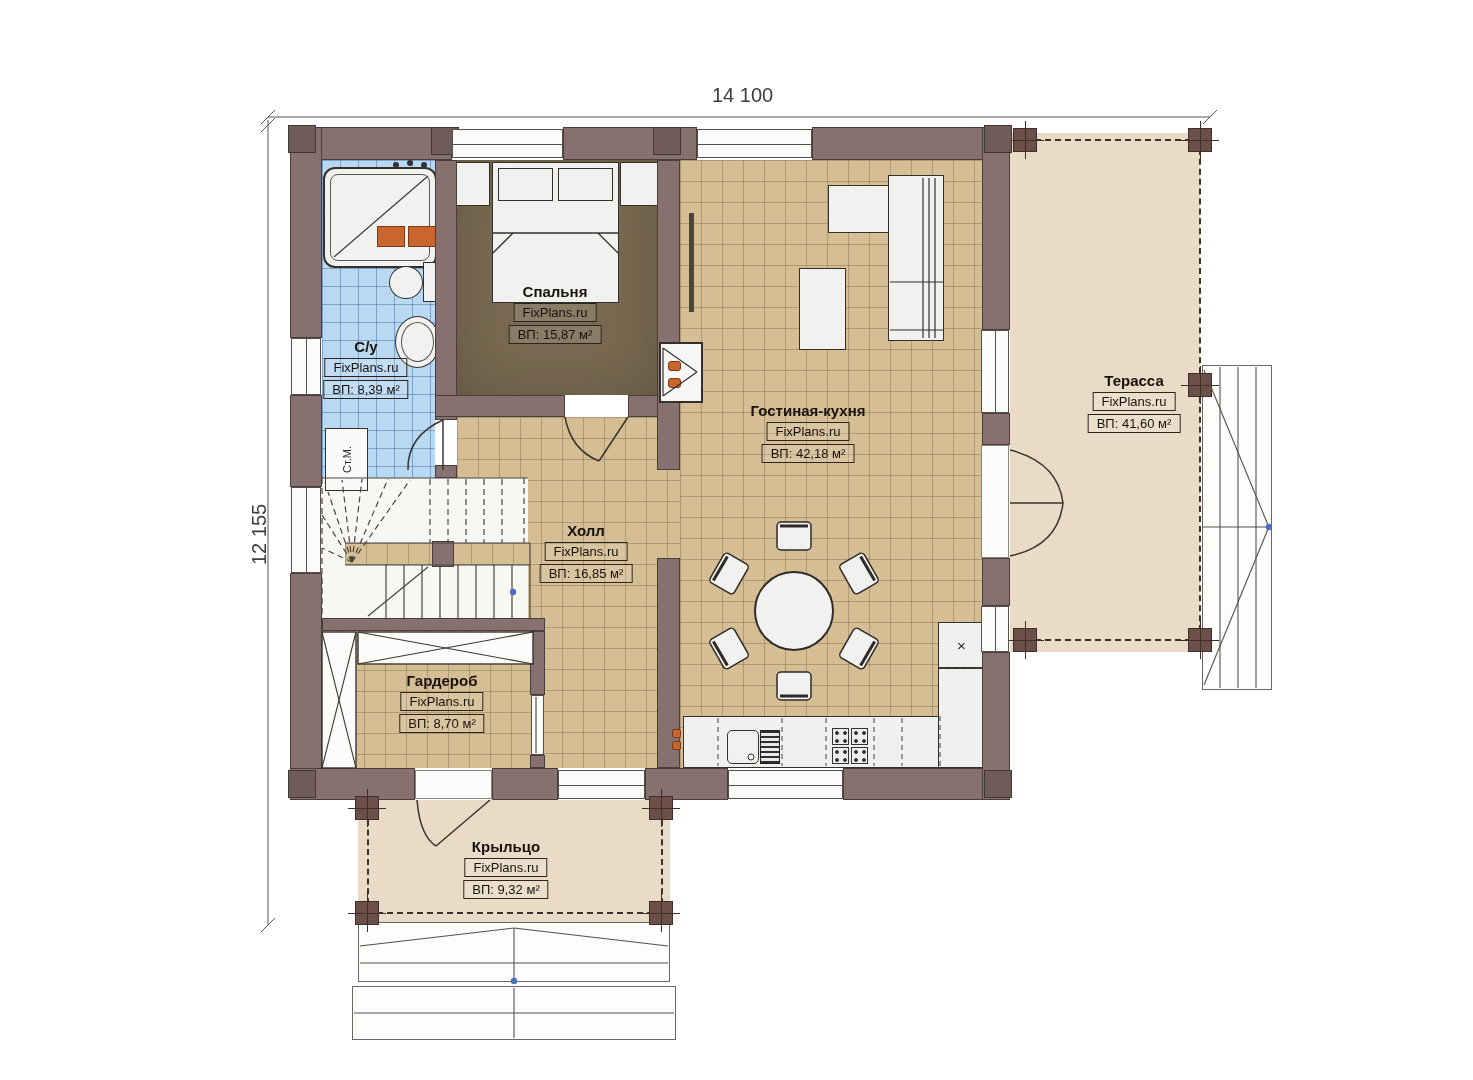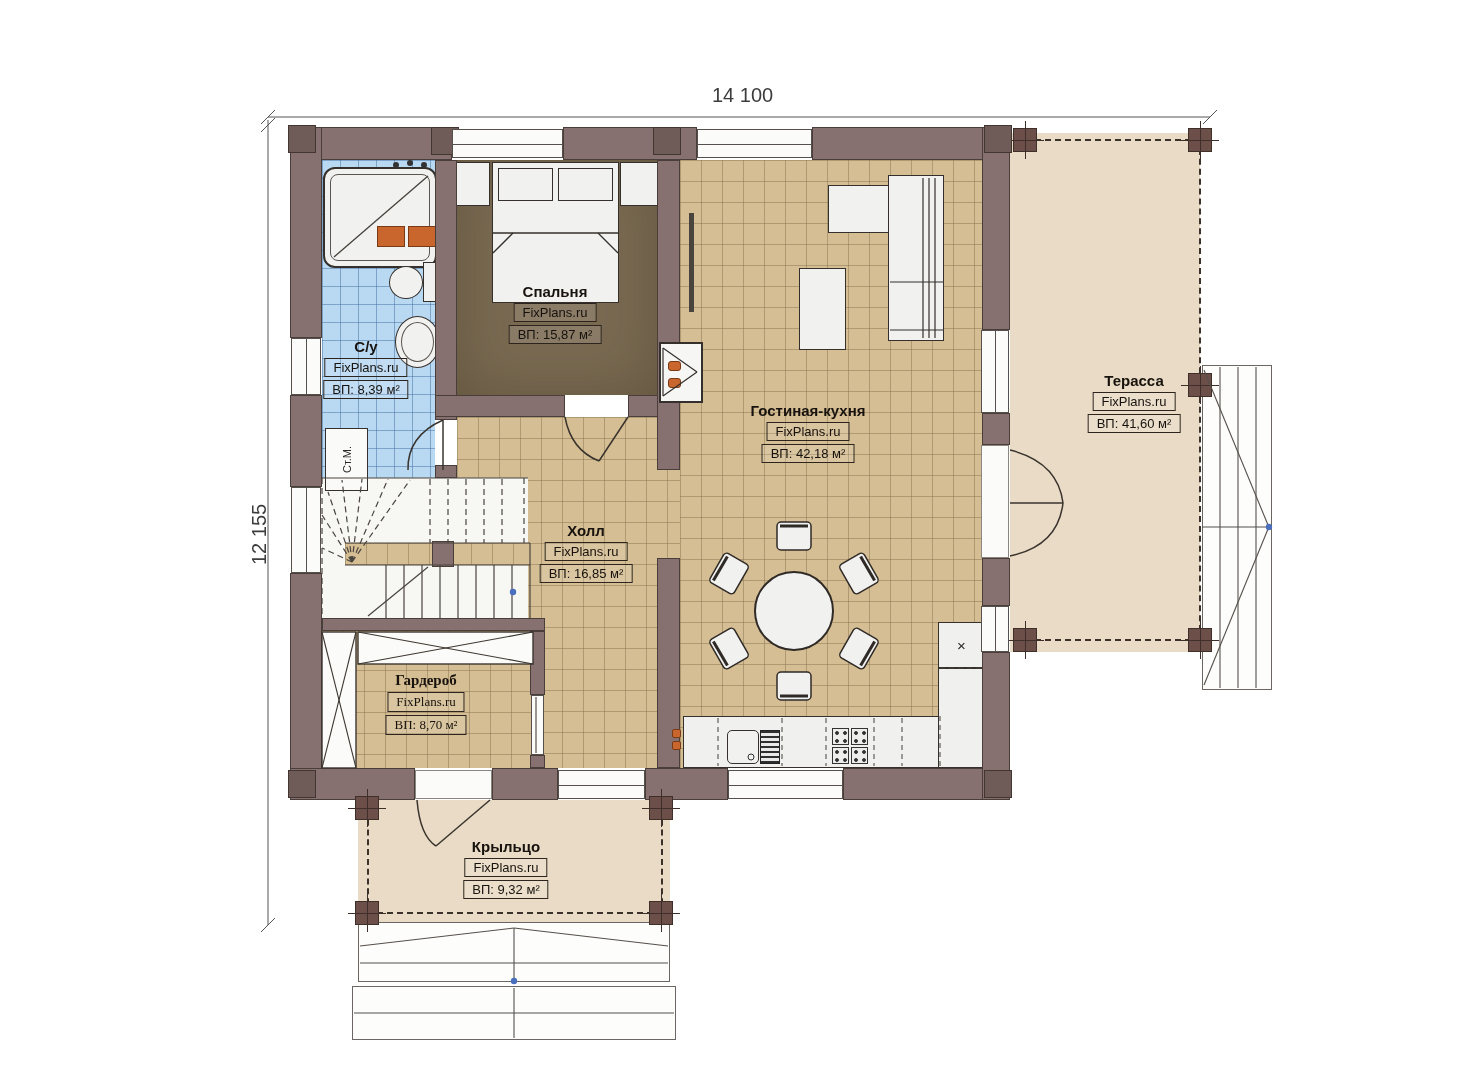--- a/index.html
+++ b/index.html
@@ -355,21 +355,21 @@
   <div class="room-label" style="left:1134px;top:372px;">
     <div class="room-name">Терасса</div>
     <div class="room-box">FixPlans.ru</div>
     <div class="room-box">ВП: 41,60 м²</div>
   </div>
   <div class="room-label" style="left:586px;top:522px;">
     <div class="room-name">Холл</div>
     <div class="room-box">FixPlans.ru</div>
     <div class="room-box">ВП: 16,85 м²</div>
   </div>
-  <div class="room-label" style="left:426px;top:672px;font-family:Liberation Serif, serif;">
+  <div class="room-label" style="left:442px;top:672px;">
     <div class="room-name">Гардероб</div>
     <div class="room-box">FixPlans.ru</div>
     <div class="room-box">ВП: 8,70 м²</div>
   </div>
   <div class="room-label" style="left:506px;top:838px;">
     <div class="room-name">Крыльцо</div>
     <div class="room-box">FixPlans.ru</div>
     <div class="room-box">ВП: 9,32 м²</div>
   </div>
 

